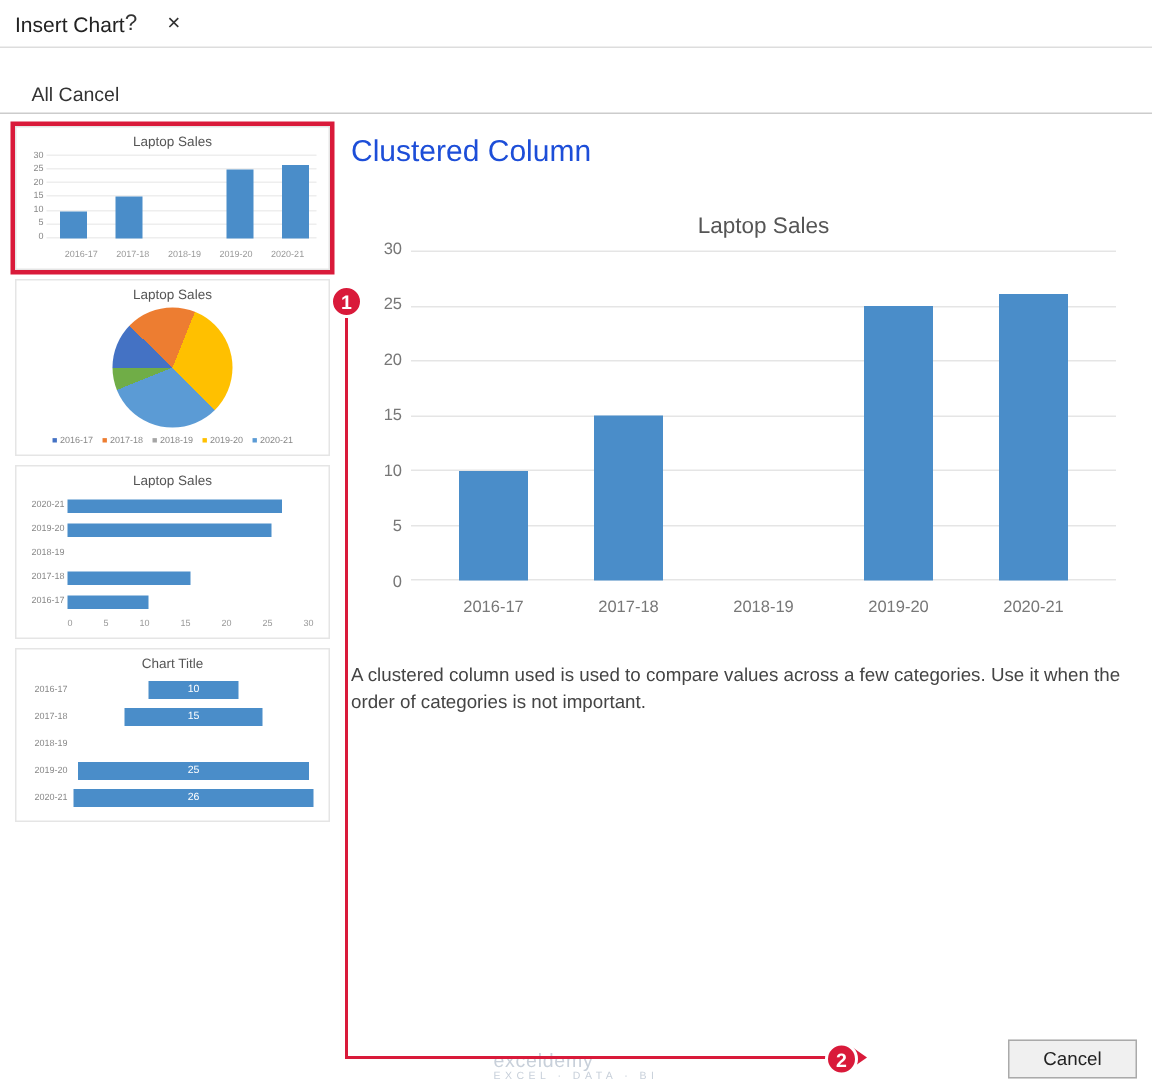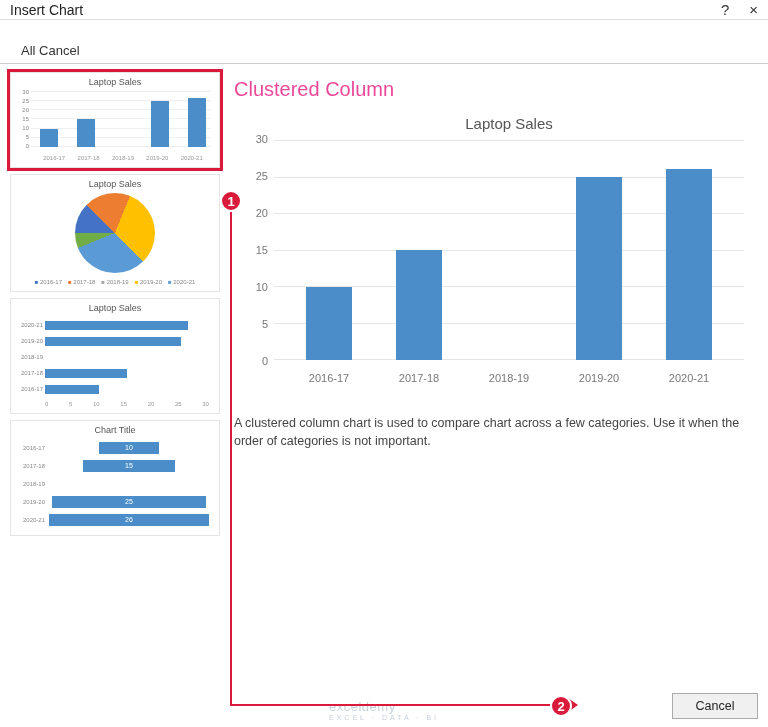--- a/index.html
+++ b/index.html
@@ -1,18 +1,18 @@
 <!DOCTYPE html>
 <html><head>
 <meta charset="utf-8">
 <style>
 * { box-sizing: border-box; margin: 0; padding: 0; }
 body { font-family: "Segoe UI", Tahoma, sans-serif; font-size: 12px; background: #fff; width: 768px; height: 727px; overflow: hidden; }
 
-.titlebar { display: flex; align-items: center; justify-content: space-between; height: 20px; padding: 6px 10px; border-bottom: 1px solid #ddd; }
+.titlebar { display: flex; align-items: center; height: 32px; padding: 6px 10px; border-bottom: 1px solid #ddd; }
 .titlebar .title { font-size: 14px; color: #222; }
 .titlebar .controls { display: flex; gap: 20px; align-items: center; }
 .titlebar .controls span { font-size: 15px; color: #333; cursor: default; }
 
 .tabs { display: flex; border-bottom: 1px solid #ccc; padding: 18px 6px 0 6px; gap: 2px; }
 .tab { padding: 4px 14px 5px 14px; font-size: 13px; color: #333; border: 1px solid transparent; border-bottom: none; cursor: default; }
 .tab.active { border: 1px solid #ccc; border-bottom: 1px solid #fff; background: #fff; margin-bottom: -1px; border-radius: 2px 2px 0 0; }
 
 .body { display: flex; height: 595px; padding: 8px 10px 0 10px; gap: 10px; }
 
@@ -40,21 +40,21 @@
 .hbar-mini .bar { background: #4a8dc9; height: 9px; }
 .hbar-mini .xaxis { position: absolute; bottom: 0; left: 28px; right: 4px; display: flex; justify-content: space-between; font-size: 6px; color: #999; }
 
 .funnel-mini { display: flex; flex-direction: column; gap: 4px; align-items: center; padding: 2px 4px; font-size: 6px; position: relative; }
 .funnel-mini .row { display: flex; align-items: center; width: 100%; height: 14px; }
 .funnel-mini .ylab { width: 28px; text-align: right; font-size: 6px; color: #888; padding-right: 4px; }
 .funnel-mini .barwrap { flex: 1; display: flex; justify-content: center; }
 .funnel-mini .bar { background: #4a8dc9; height: 12px; color: #fff; font-size: 7px; text-align: center; line-height: 12px; }
 
 .main { flex: 1; padding: 6px 4px; }
-.main-title { font-size: 20px; font-weight: 400; color: #ec4899; margin-bottom: 4px; }
+.main-title { font-size: 20px; font-weight: 400; color: #1d4ed8; margin-bottom: 19px; }
 .big-chart { height: 280px; position: relative; padding: 10px 10px 30px 40px; }
 .chart-title { text-align: center; font-size: 15px; color: #555; margin-bottom: 8px; }
 .plot { position: relative; height: 220px; }
 .plot .gridlines { position: absolute; inset: 0; display: flex; flex-direction: column; justify-content: space-between; }
 .plot .gridlines div { border-top: 1px solid #e5e5e5; height: 0; }
 .plot .ylabs { position: absolute; left: -34px; top: -7px; bottom: -7px; display: flex; flex-direction: column; justify-content: space-between; font-size: 11px; color: #777; text-align: right; width: 28px; }
 .plot .bars { position: absolute; inset: 0; display: flex; align-items: flex-end; justify-content: space-around; padding: 0 10px; }
 .plot .bar { width: 46px; background: #4a8dc9; }
 .plot .xlabs { position: absolute; bottom: -24px; left: 0; right: 0; display: flex; justify-content: space-around; font-size: 11px; color: #777; padding: 0 10px; }
 .desc { font-size: 12.5px; color: #444; margin-top: 30px; line-height: 1.4; }
@@ -249,21 +249,21 @@
         </div>
         <div class="xlabs">
           <span>2016-17</span>
           <span>2017-18</span>
           <span>2018-19</span>
           <span>2019-20</span>
           <span>2020-21</span>
         </div>
       </div>
     </div>
-    <div class="desc">A clustered column chart is used to compare chart across a few categories. Use it when the order of categories is not important.</div>
+    <div class="desc">A clustered column used is used to compare values across a few categories. Use it when the order of categories is not important.</div>
   </div>
 </div>
 
 <div class="watermark">
   <span>exceldemy</span>
   <span class="sub">EXCEL · DATA · BI</span>
 </div>
 
 <div class="footer">
   <button class="btn">Cancel</button>

